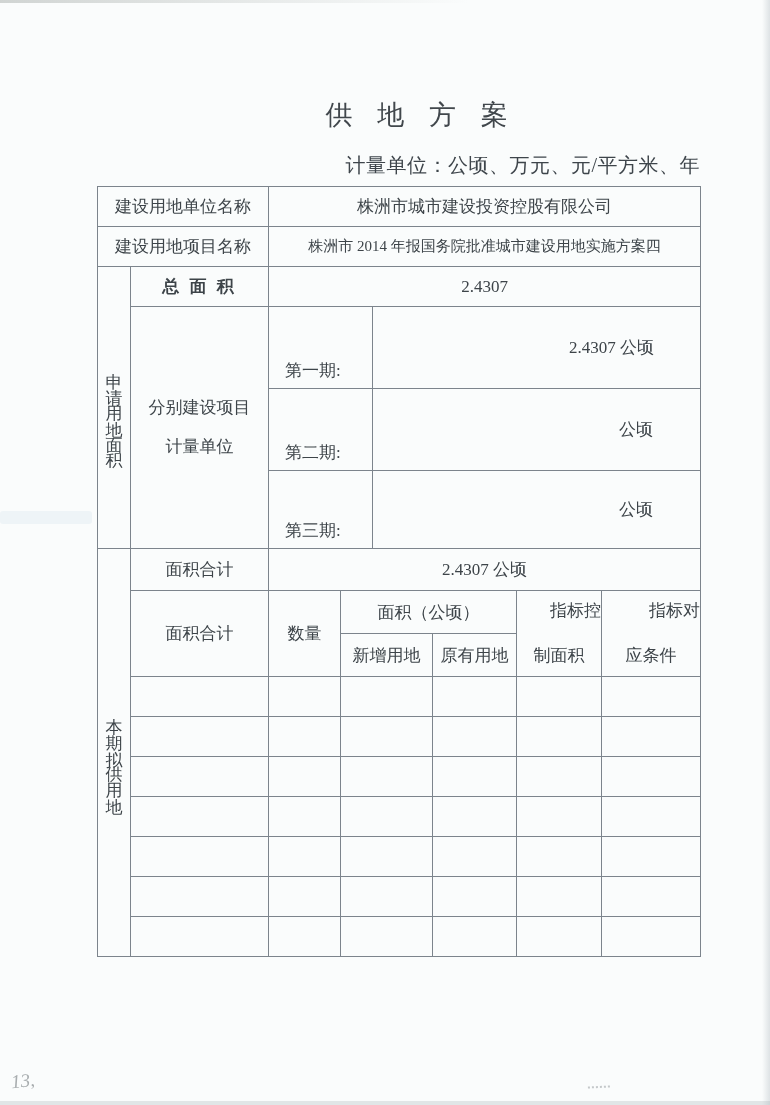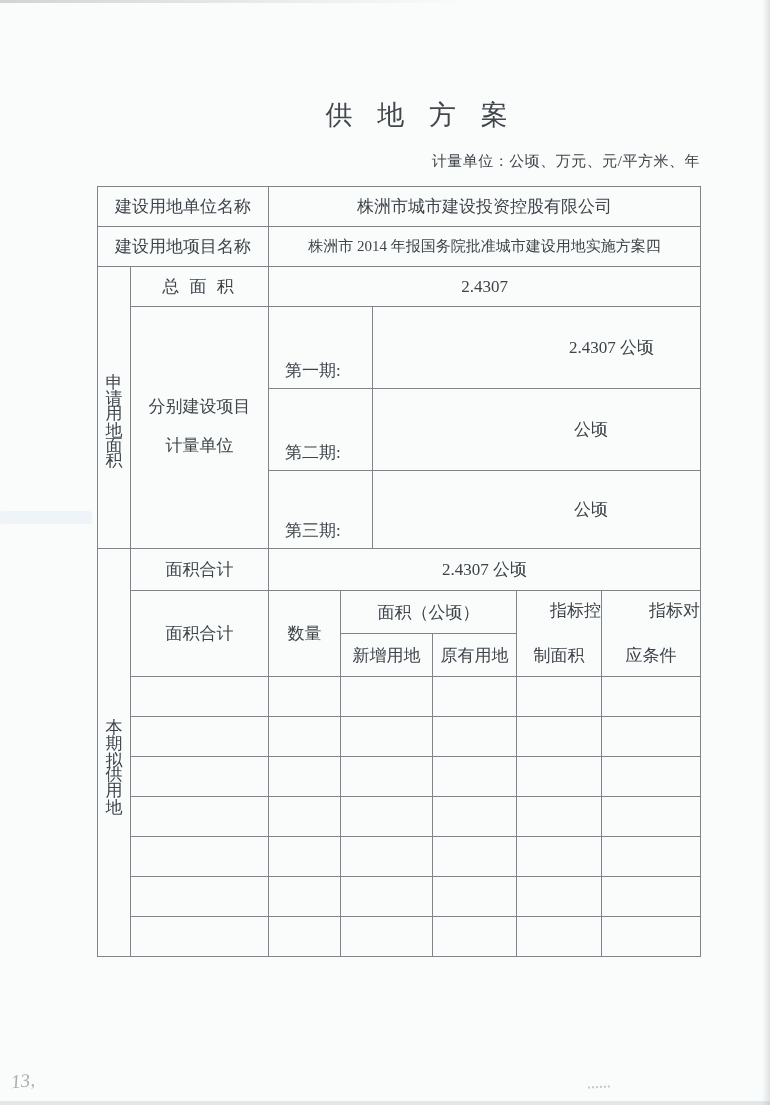--- a/index.html
+++ b/index.html
@@ -23,46 +23,46 @@
   .smudge-left { position:absolute; left:0; top:511px; width:92px; height:13px;
     background:rgba(140,180,205,.10); border-radius:3px; }
   .page-mark { position:absolute; left:11px; top:1070px; font-size:19px;
     color:#a8adaf; transform:rotate(-6deg); font-style:italic; }
   .scribble { position:absolute; left:588px; top:1086px; width:22px; height:3px;
     border-top:2px dotted rgba(130,138,142,.45); transform:rotate(-3deg); }
 
   
   .doc-title { position:absolute; top:97px; left:36px; width:770px; text-align:center;
     font-size:27px; letter-spacing:9px; color:#41474c; }
-  .unit-note { position:absolute; top:152px; right:70px; font-size:15px;
+  .unit-note { position:absolute; top:152px; right:70px; font-size:20px;
     color:#3e454b; letter-spacing:.5px; }
 
   
   table.form { position:absolute; left:97px; top:186px; width:603px;
     border-collapse:collapse; table-layout:fixed; }
   td { border:1px solid #7c848c; text-align:center; vertical-align:middle;
     font-size:17px; padding:0; color:#3d4449; overflow:hidden; }
   tr.r40  { height:40px; }
   tr.r82  { height:82px; }
   tr.r78  { height:78px; }
   tr.r42  { height:42px; }
   tr.r43  { height:43px; }
 
   .small  { font-size:15px; }
-  .spaced { letter-spacing:3px; }
+  .spaced { letter-spacing:3px;font-weight:bold; }
   .side-label { writing-mode:vertical-lr; text-orientation:upright;
     letter-spacing:16px; font-size:17px; }
   .split-cell .l1 { margin-bottom:19px; }
-  .split-cell div { line-height:1.15;font-family:Liberation Mono, monospace; }
+  .split-cell div { line-height:1.15; }
   .hdr2 .l1 { margin-bottom:26px;text-align:right; }
   .hdr2 div { line-height:1.1; }
   .phase-label { text-align:left; vertical-align:bottom; padding:8px 0 6px 16px; }
   .phase-value { text-align:right; }
   .pr46 { padding-right:46px; }
-  .pr62 { padding-right:92px;margin-left:24px; }
+  .pr62 { padding-right:47px;margin-left:24px; }
 </style>
 </head>
 <body>
 
 <div class="page">
 
   <div class="top-strip"></div>
   <div class="right-edge"></div>
   <div class="bottom-edge"></div>
   <div class="smudge-left"></div>

